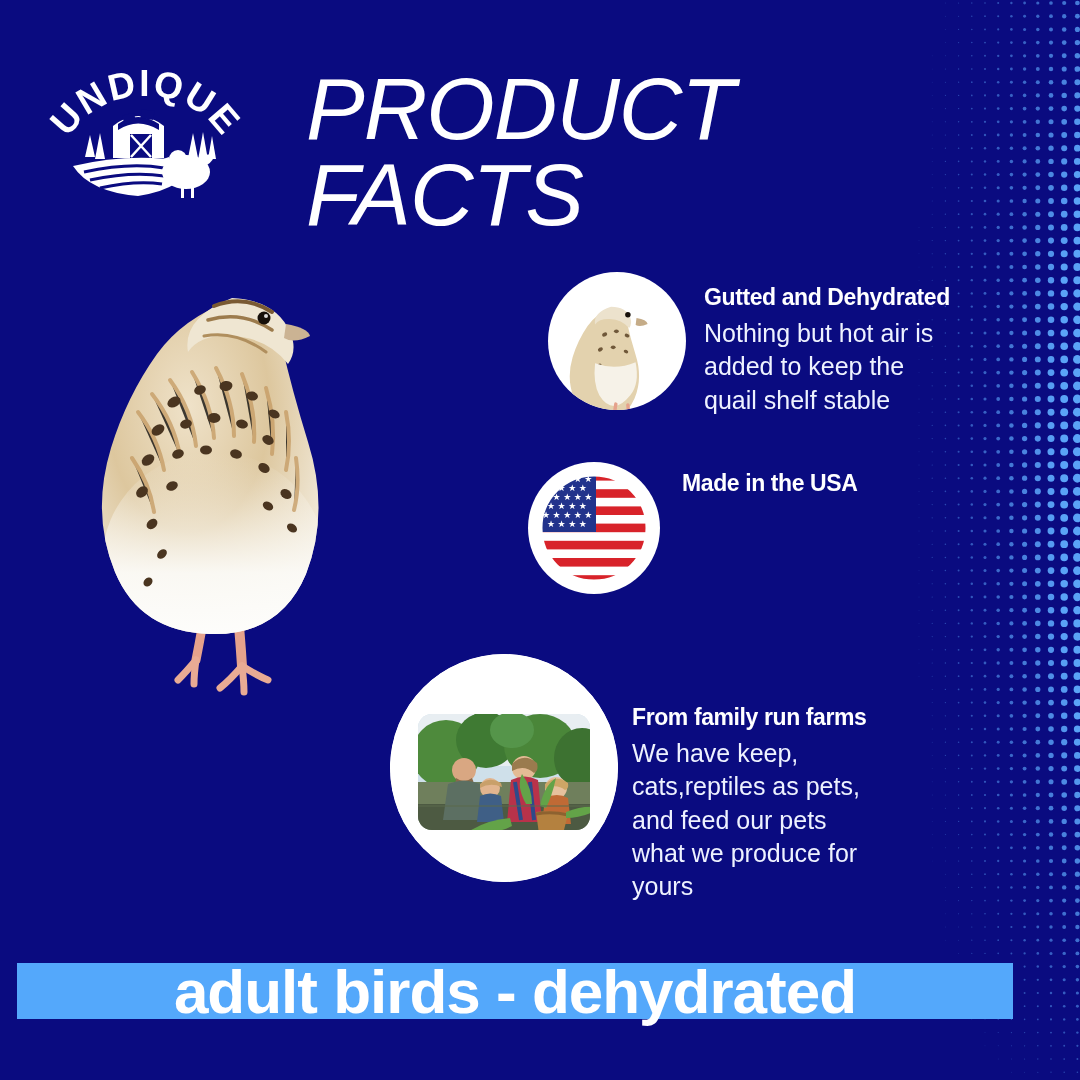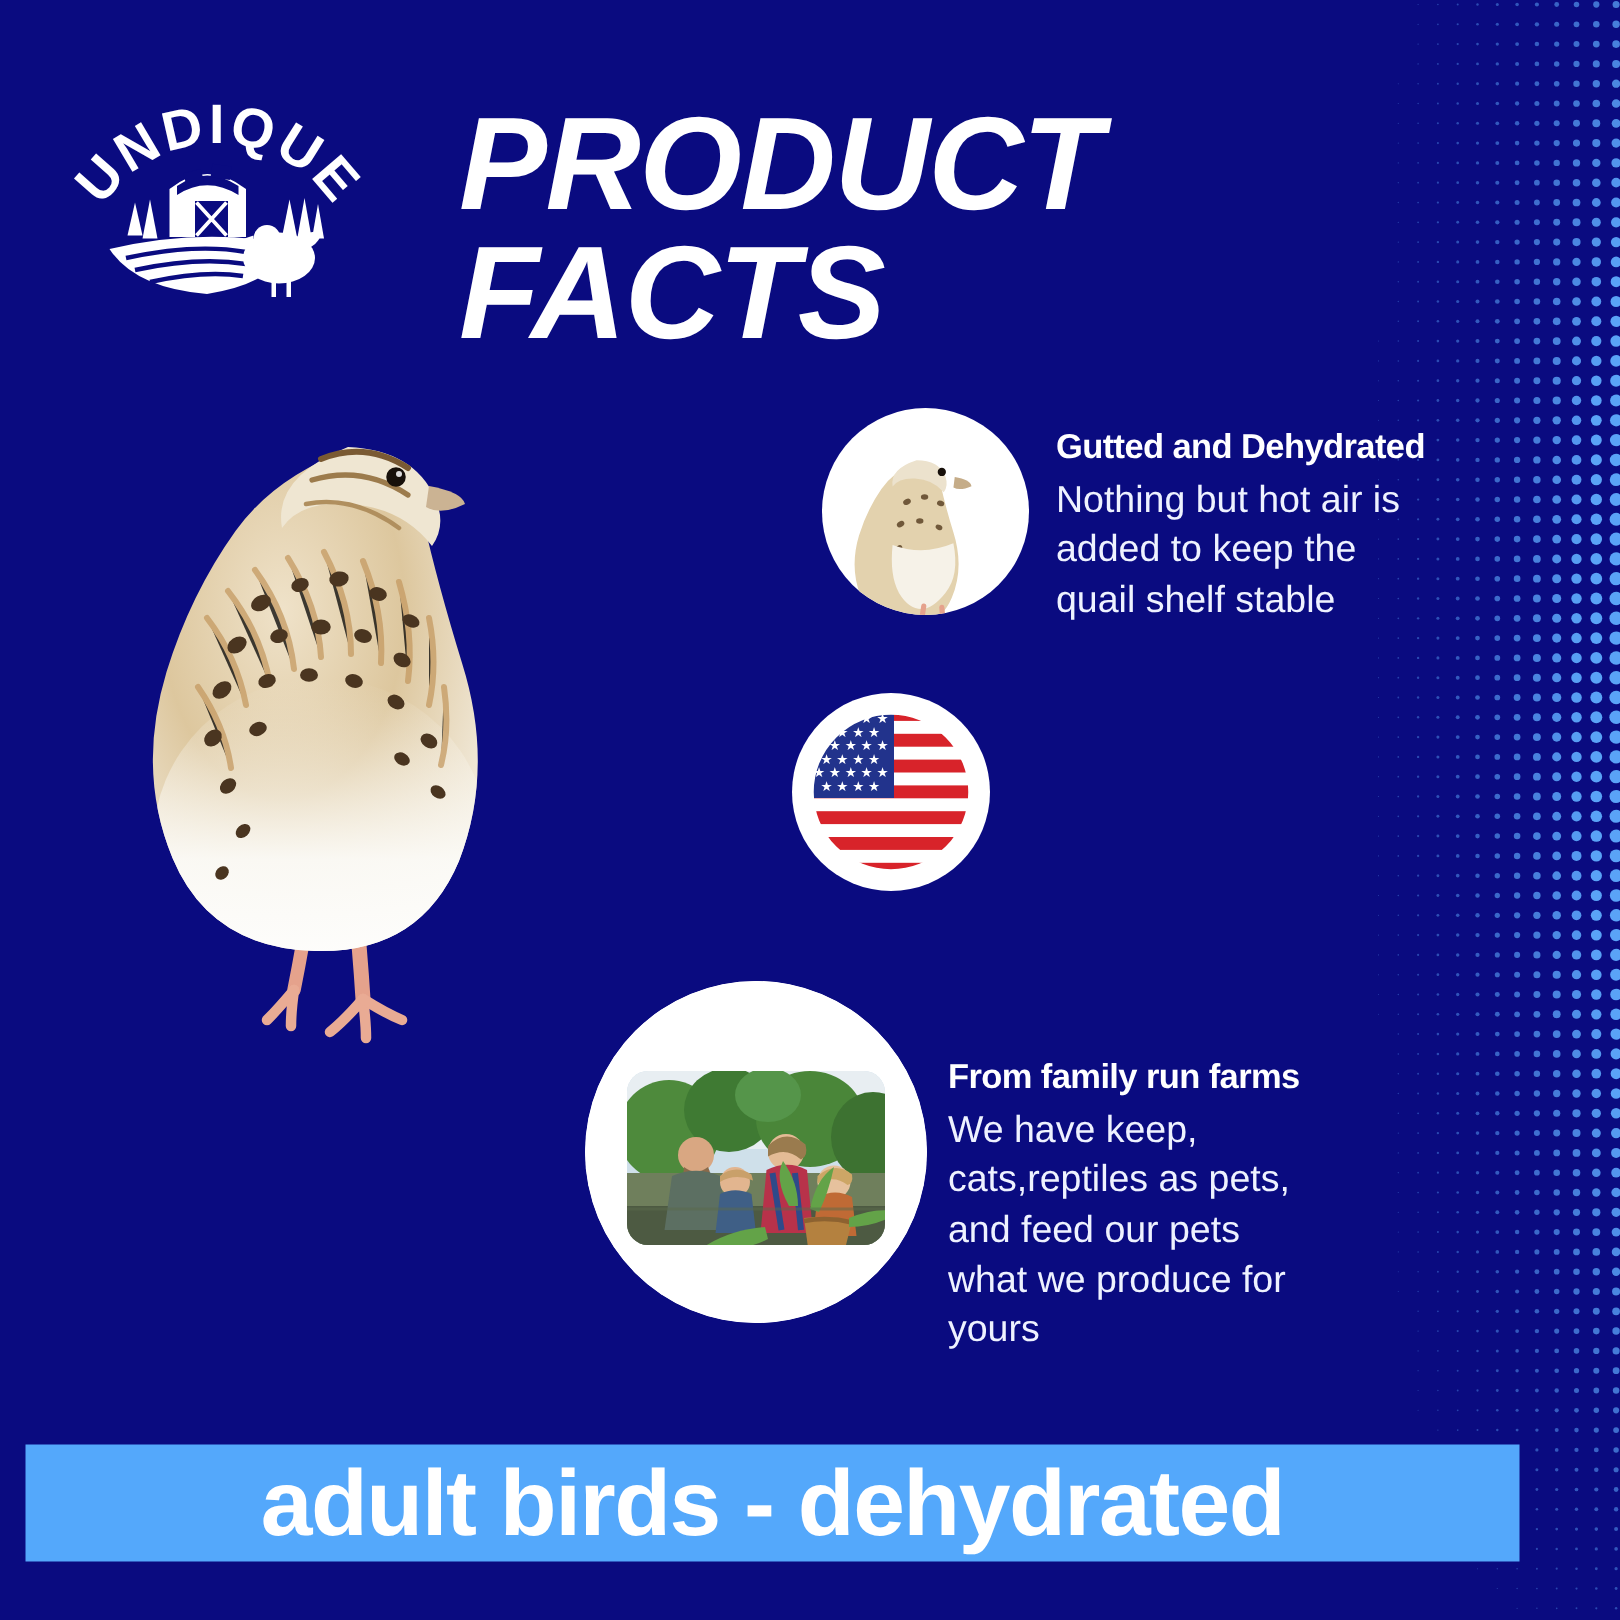--- a/index.html
+++ b/index.html
@@ -37,21 +37,21 @@
 
   
   #title {
     position: absolute;
     left: 306px;
     top: 66px;
     width: 560px;
     color: #ffffff;
     font-size: 88px;
     line-height: 0.98;
-    font-weight: 700;
+    font-weight: 400;
     font-style: italic;
     letter-spacing: -1px;
   }
   #title .line2 { display: block; }
 
   
   #hero-quail {
     position: absolute;
     left: 96px;
     top: 262px;
@@ -103,21 +103,21 @@
     margin: 0;
     max-width: 245px;
   }
 
   
   #banner {
     position: absolute;
     left: 17px;
     top: 963px;
     width: 996px;
-    height: 78px;
+    height: 56px;
     background: #54a8fb;
     display: flex;
     align-items: center;
     justify-content: center;
   }
   #banner-text {
     color: #ffffff;
     font-size: 62px;
     font-weight: 700;
     letter-spacing: -1px;
@@ -1387,20 +1387,23 @@
             <text x="23" y="33">★ ★ ★ ★</text>
             <text x="18" y="42">★ ★ ★ ★ ★</text>
             <text x="23" y="51">★ ★ ★ ★</text>
             <text x="18" y="60">★ ★ ★ ★ ★</text>
             <text x="23" y="69">★ ★ ★ ★</text>
           </g>
         </g>
         <circle cx="70" cy="70" r="56" fill="none" stroke="#ffffff" stroke-width="9"></circle>
       </svg>
     </div>
+    <div class="ftext">
+      <p class="fhead">Made in the USA</p>
+    </div>
   </div>
 
   <div class="feature" id="feature-2">
     <div class="circle">
       <svg viewBox="0 0 228 228" width="228" height="228" aria-hidden="true">
         <defs>
           <clipPath id="photoclip">
               <rect x="28" y="60" width="172" height="116" rx="14"></rect>
             </clipPath>
         </defs>

